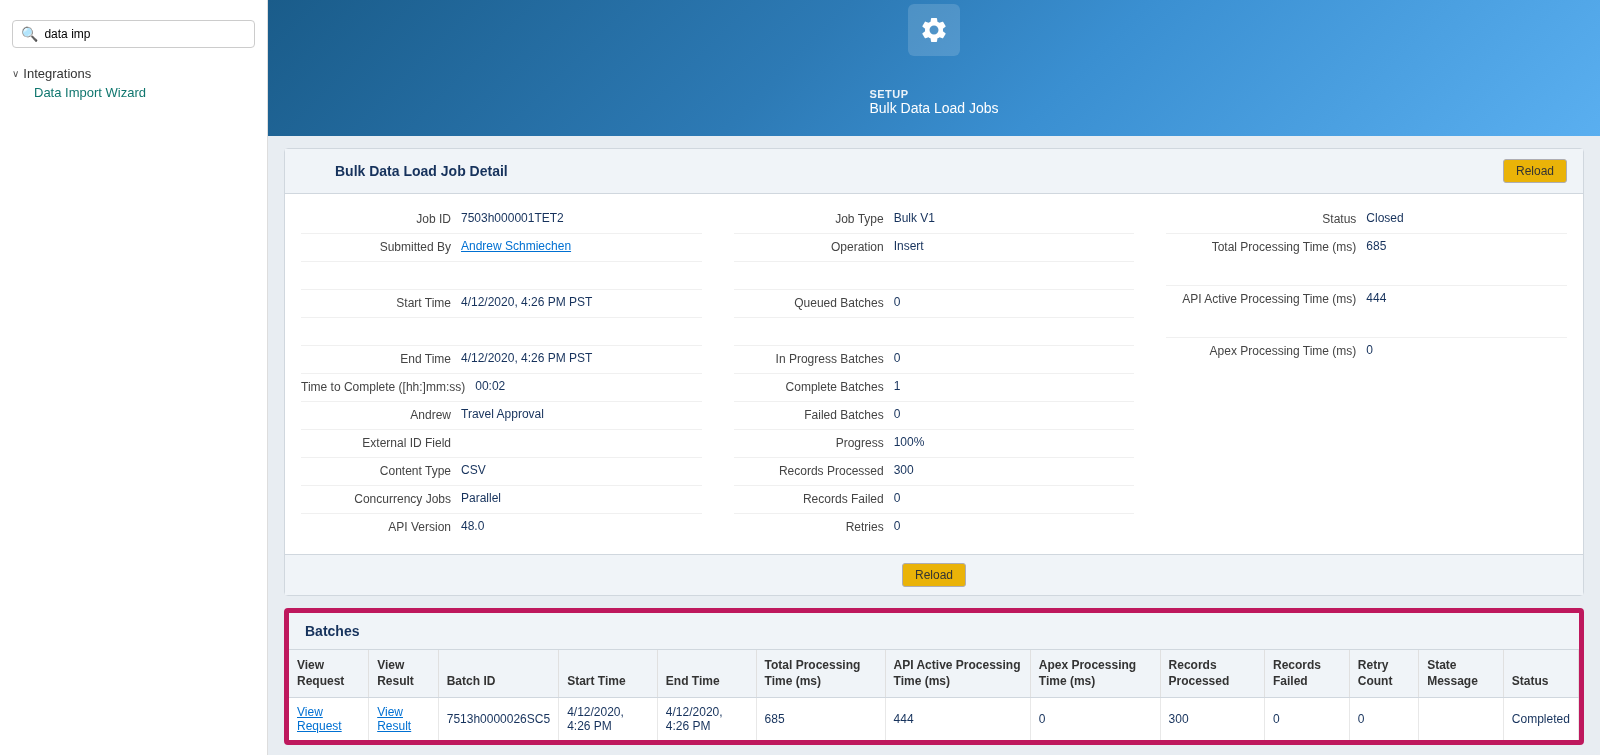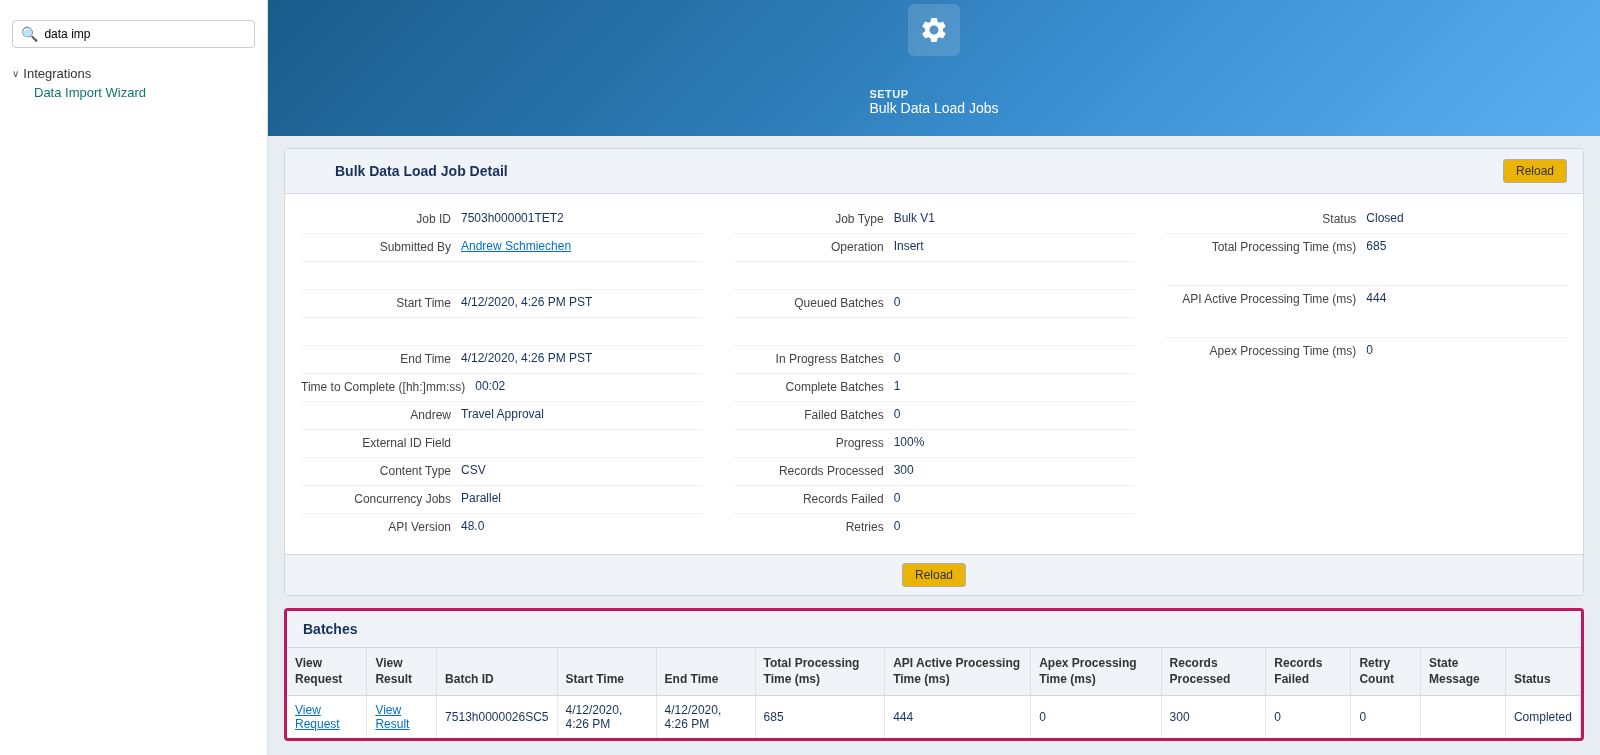--- a/index.html
+++ b/index.html
@@ -156,21 +156,21 @@
       border-top: 1px solid #d0d7de;
       display: flex;
       align-items: center;
       justify-content: center;
     }
 
     
     .batches-card {
       background: #fff;
       margin: 0 16px 16px 16px;
-      border: 3px solid #be185d;
+      border: 5px solid #be185d;
       border-radius: 4px;
     }
     .batches-header {
       background: #f0f4f8;
       padding: 10px 16px;
       border-bottom: 1px solid #d0d7de;
       font-size: 14px;
       font-weight: 600;
       color: #16325c;
     }

